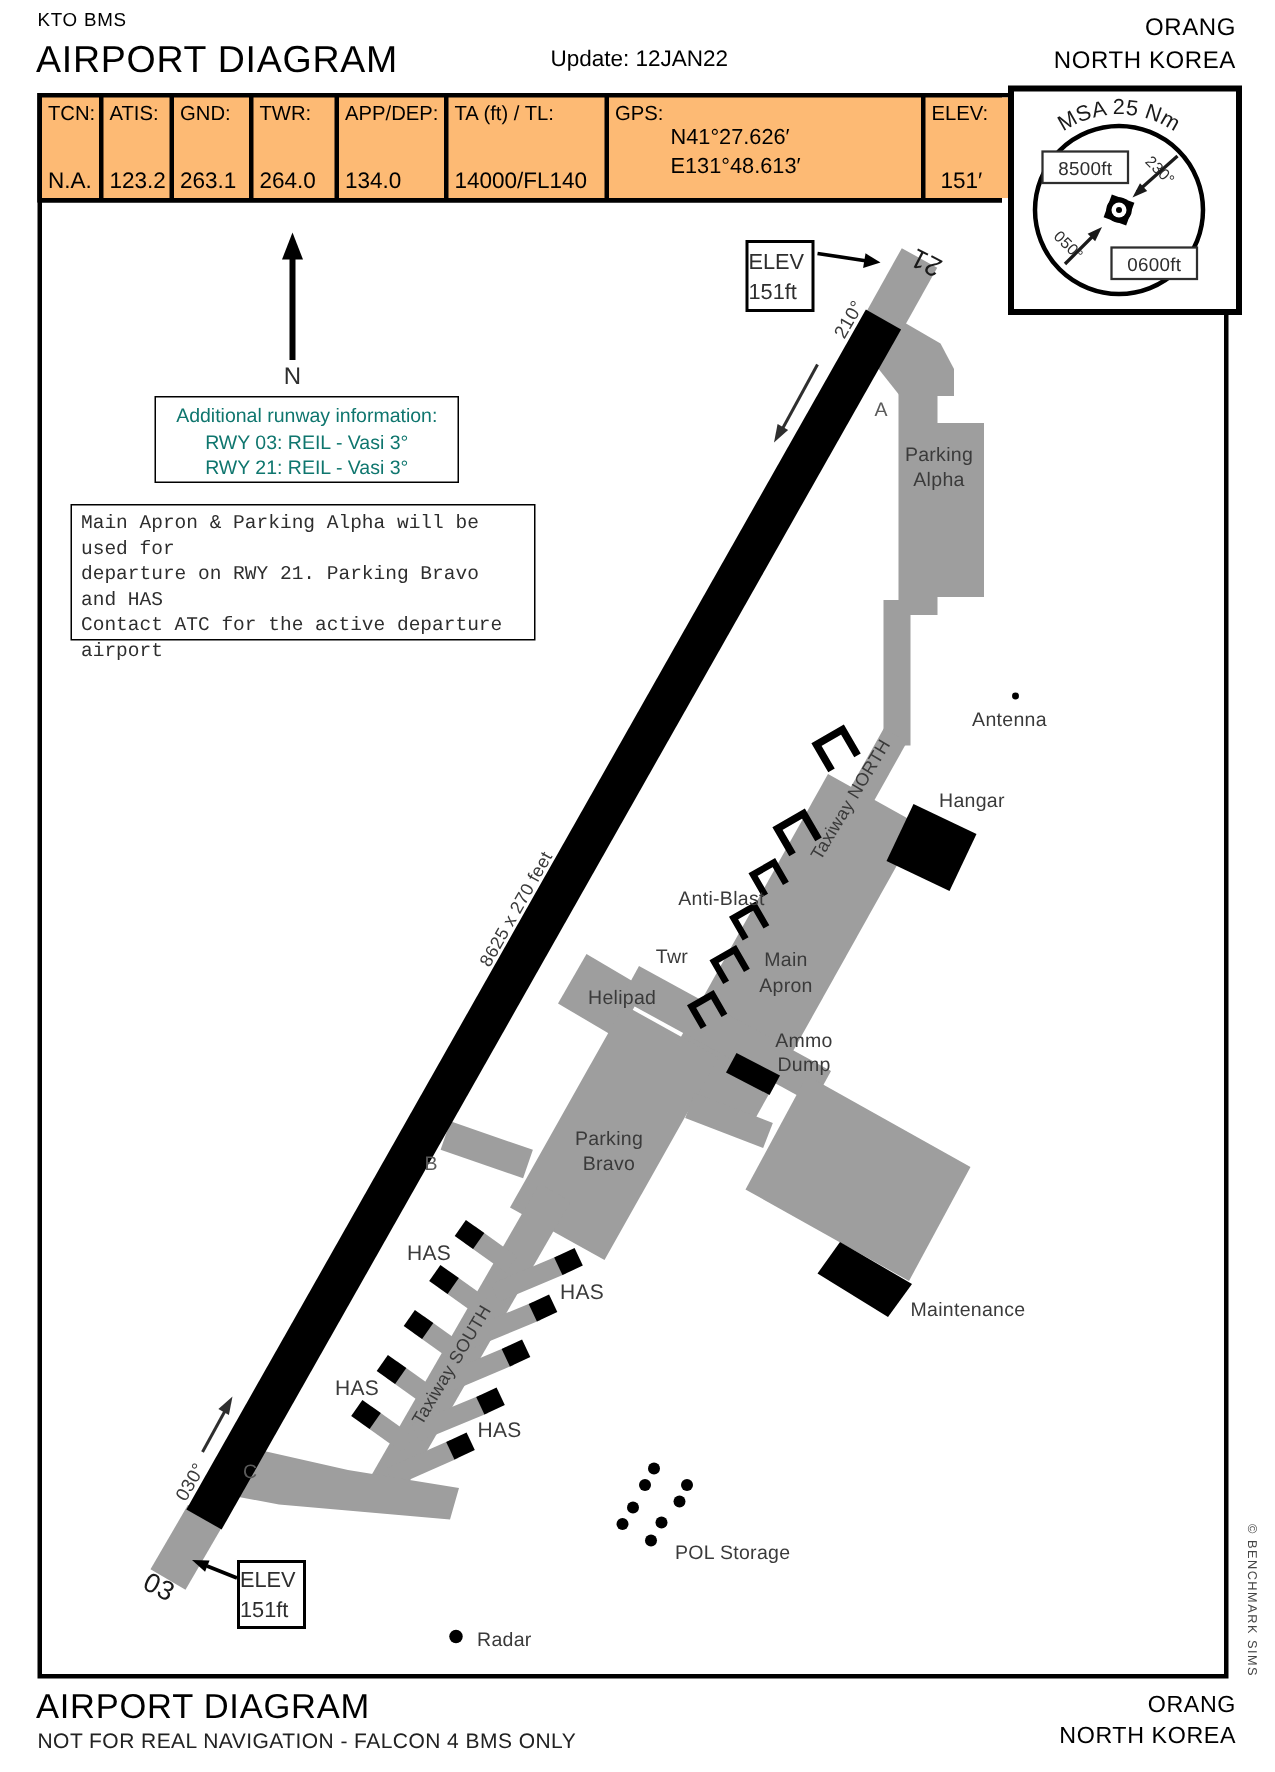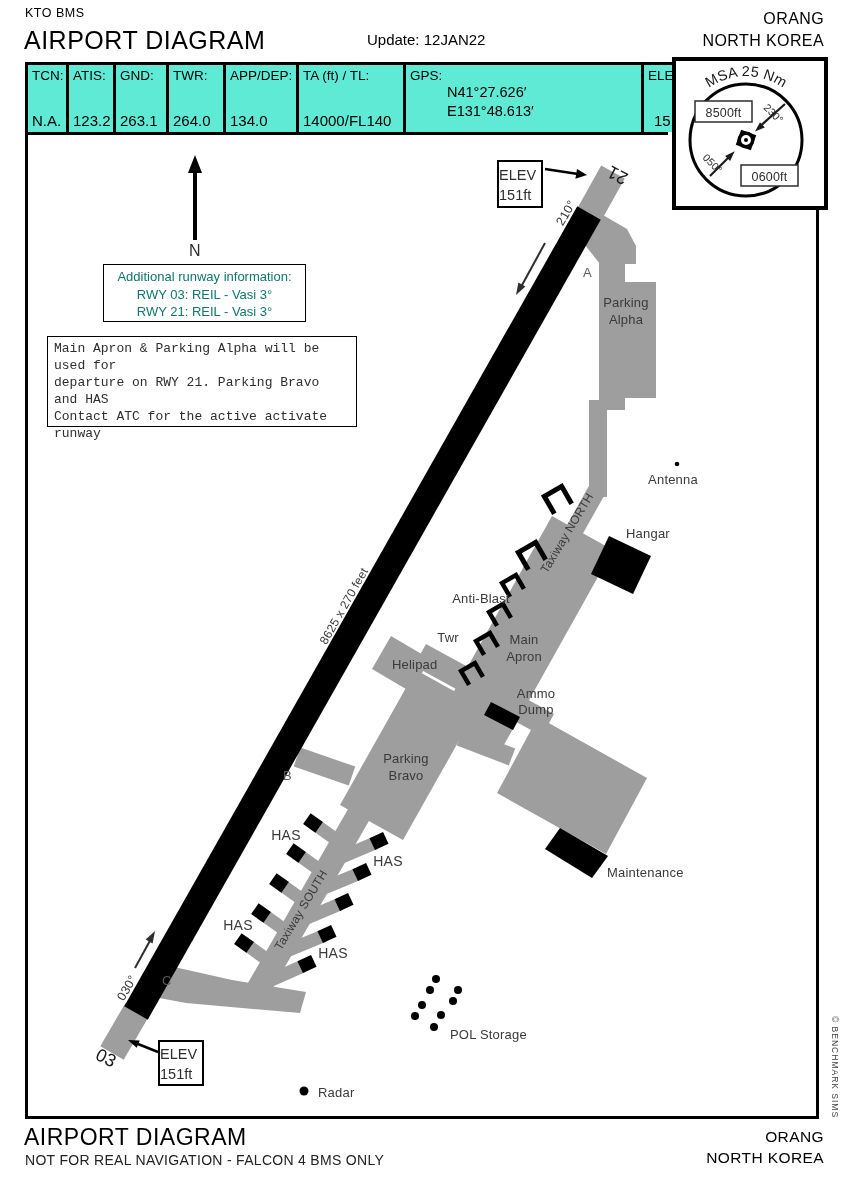--- a/index.html
+++ b/index.html
@@ -7,21 +7,21 @@
   .abs{position:absolute;}
   
   .kto{left:25px;top:6px;font-size:12.5px;letter-spacing:.5px;}
   .title{left:24px;top:26px;font-size:25px;letter-spacing:.5px;}
   .update{left:367px;top:31px;font-size:15px;}
   .hdr-right{right:26px;top:8px;text-align:right;font-size:16px;line-height:22px;letter-spacing:.4px;}
   
   .frame{left:25px;top:62px;width:794px;height:1057px;border:3px solid #000;box-sizing:border-box;}
   
   .strip{left:25px;top:62px;width:643px;height:73px;border:3px solid #000;box-sizing:border-box;display:flex;background:#000;z-index:4;}
-  .cell{background:#5eead4;position:relative;box-sizing:border-box;flex:0 0 auto;}
+  .cell{background:#fdba74;position:relative;box-sizing:border-box;flex:0 0 auto;}
   .cell + .cell{margin-left:3px;}
   .cell .lbl{font-size:13.5px;padding:3px 2px 0 4px;white-space:nowrap;}
   .cell .val{position:absolute;bottom:3px;left:4px;font-size:15px;white-space:nowrap;}
   .gps-lines{font-size:14.5px;padding-left:4px;line-height:19px;margin-left:37px;}
   
   .msa{left:672px;top:57px;width:156px;height:153px;border:4px solid #000;box-sizing:border-box;background:#fff;z-index:6;}
   
   .box1{left:103px;top:264px;width:203px;height:58px;border:1.5px solid #000;box-sizing:border-box;text-align:center;font-size:13px;line-height:17.5px;color:#0f766e;padding-top:3px;z-index:3;background:#fff;}
   .box2{left:47px;top:336px;width:310px;height:91px;border:1.5px solid #000;box-sizing:border-box;font-size:13px;line-height:17px;color:#2e2e2e;padding:3px 6px;z-index:3;background:#fff;font-family:Liberation Mono, monospace;}
   
@@ -67,21 +67,21 @@
     <div class="val">264.0</div>
   </div>
   <div class="cell" style="width:70px">
     <div class="lbl">APP/DEP:</div>
     <div class="val">134.0</div>
   </div>
   <div class="cell" style="width:104px">
     <div class="lbl">TA (ft) / TL:</div>
     <div class="val">14000/FL140</div>
   </div>
-  <div class="cell" style="width:235px">
+  <div class="cell" style="width:208px">
     <div class="lbl">GPS:</div>
     <div class="gps-lines">
       <div>N41°27.626′</div>
       <div>E131°48.613′</div>
     </div>
   </div>
   <div class="cell" style="width:73px">
     <div class="lbl">ELEV:</div>
     <div class="val" style="left:10px">151′</div>
   </div>
@@ -243,21 +243,21 @@
 </svg>
 
 <div class="abs box1">
   <div>Additional runway information:</div>
   <div>RWY 03: REIL - Vasi 3°</div>
   <div>RWY 21: REIL - Vasi 3°</div>
 </div>
 <div class="abs box2">
   <div>Main Apron &amp; Parking Alpha will be used for</div>
   <div>departure on RWY 21. Parking Bravo and HAS</div>
-  <div>Contact ATC for the active activate runway</div>
+  <div>Contact ATC for the active departure airport</div>
 </div>
 
 <div class="abs elevbox elev-top">
   <div>ELEV</div>
   <div>151ft</div>
 </div>
 <div class="abs elevbox elev-bot">
   <div>ELEV</div>
   <div>151ft</div>
 </div>

